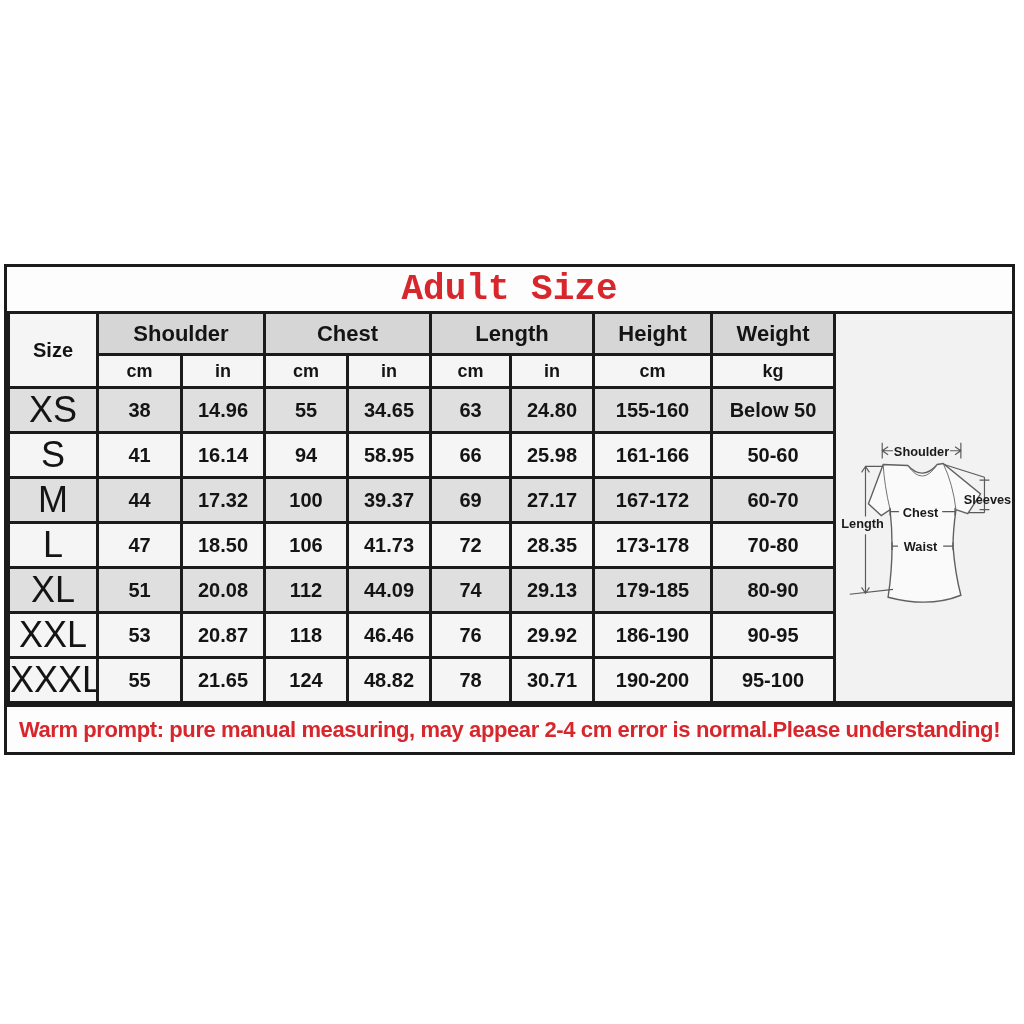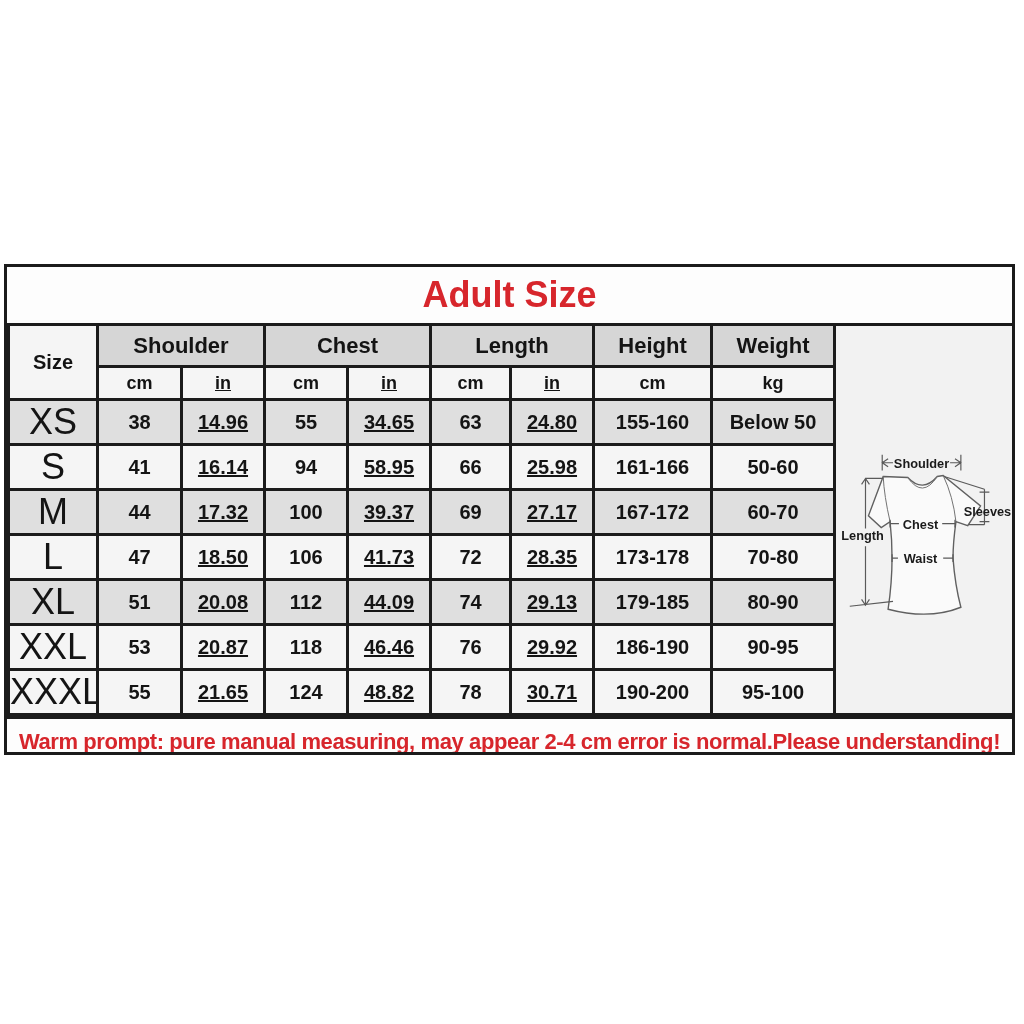--- a/index.html
+++ b/index.html
@@ -14,38 +14,38 @@
   .canvas{
     position:relative;width:1024px;height:1024px;background:#ffffff;
     font-family:"Liberation Sans", sans-serif;overflow:hidden;
   }
   .panel{
     position:absolute;left:4px;top:264px;width:1011px;height:491px;
     box-sizing:border-box;border:3px solid var(--bd);
     background:#fdfdfd;overflow:hidden;
   }
   .title{
-    height:56px;display:flex;align-items:center;justify-content:center;
-    font-size:36px;font-weight:bold;color:var(--red);letter-spacing:0px;
+    height:44px;display:flex;align-items:center;justify-content:center;
+    font-size:36px;font-weight:bold;color:var(--red);letter-spacing:0px;font-family:Liberation Mono, monospace;
   }
   table.size-table{border-collapse:collapse;table-layout:fixed;width:100%;}
   .size-table td{
     border:3px solid var(--bd);text-align:center;vertical-align:middle;
     padding:0;overflow:hidden;color:#141414;
   }
   tr.h1{height:42px;} tr.h2{height:33px;} tr.dr{height:41px;}
   .g{background:var(--row-grey);}
   .w{background:var(--row-white);}
   .gh{background:var(--hdr-grey);font-size:22px;font-weight:bold;}
   .u{font-size:18px;font-weight:bold;}
   .v{font-size:20px;font-weight:bold;}
   .sz{font-size:36px;font-weight:400;color:var(--red);}
   .sizehead{font-size:20px;font-weight:bold;}
   .thinr{border-right:1px solid var(--thin);}
-  .thinl{border-left:1px solid var(--thin);text-decoration:underline;}
+  .thinl{border-left:1px solid var(--thin);}
   .no-l{border-left:none;} .no-r{border-right:none;} .no-b{border-bottom:none;}
   td.diag{background:#f2f2f2;padding:0;}
   td.diag svg{display:block;width:100%;height:100%;}
   .warn{
     height:49px;box-sizing:border-box;border-top:3px solid var(--bd);
     display:flex;align-items:center;justify-content:center;
     font-size:22px;font-weight:bold;color:var(--red);
     letter-spacing:-0.4px;white-space:nowrap;background:#fdfdfd;text-align:center;
   }
   .dlabel{font-size:13px;font-weight:bold;fill:#1a1a1a;}

